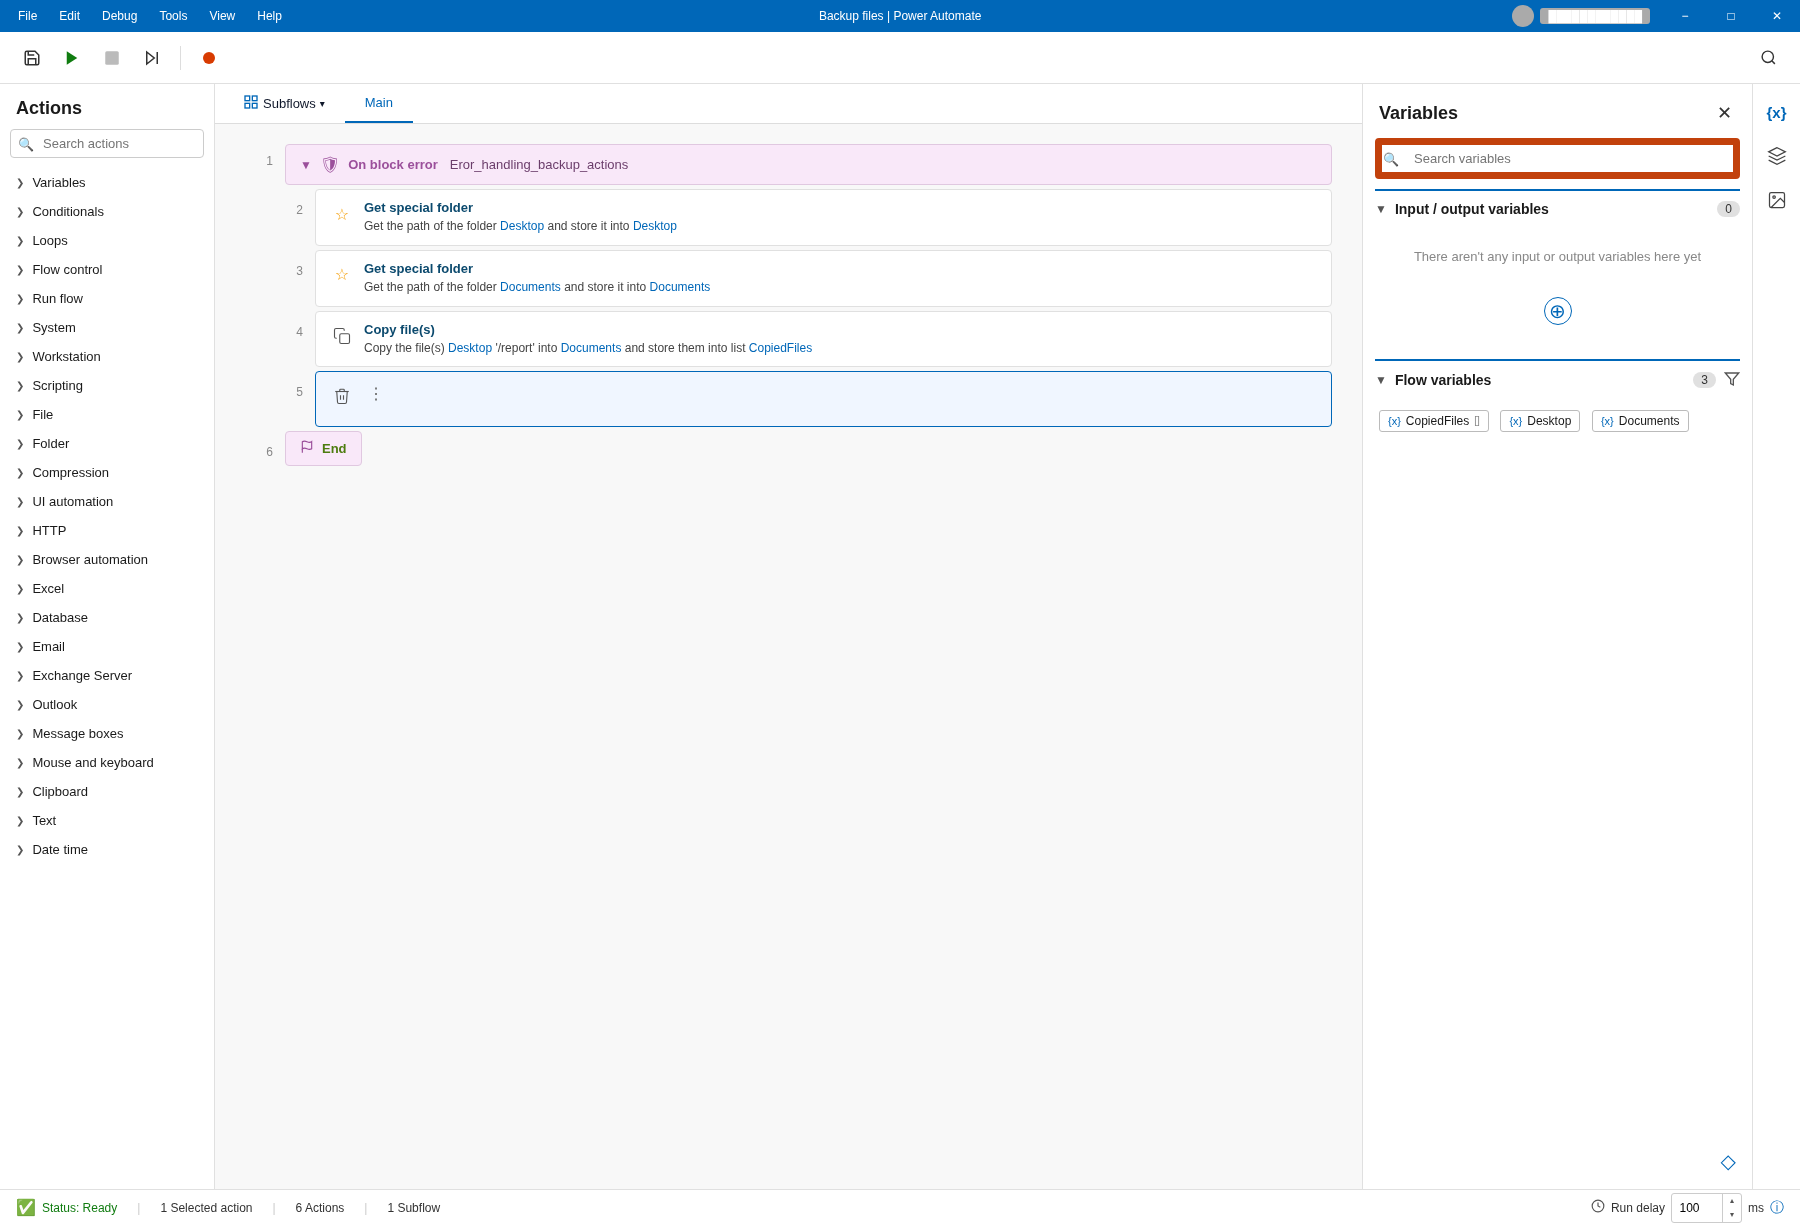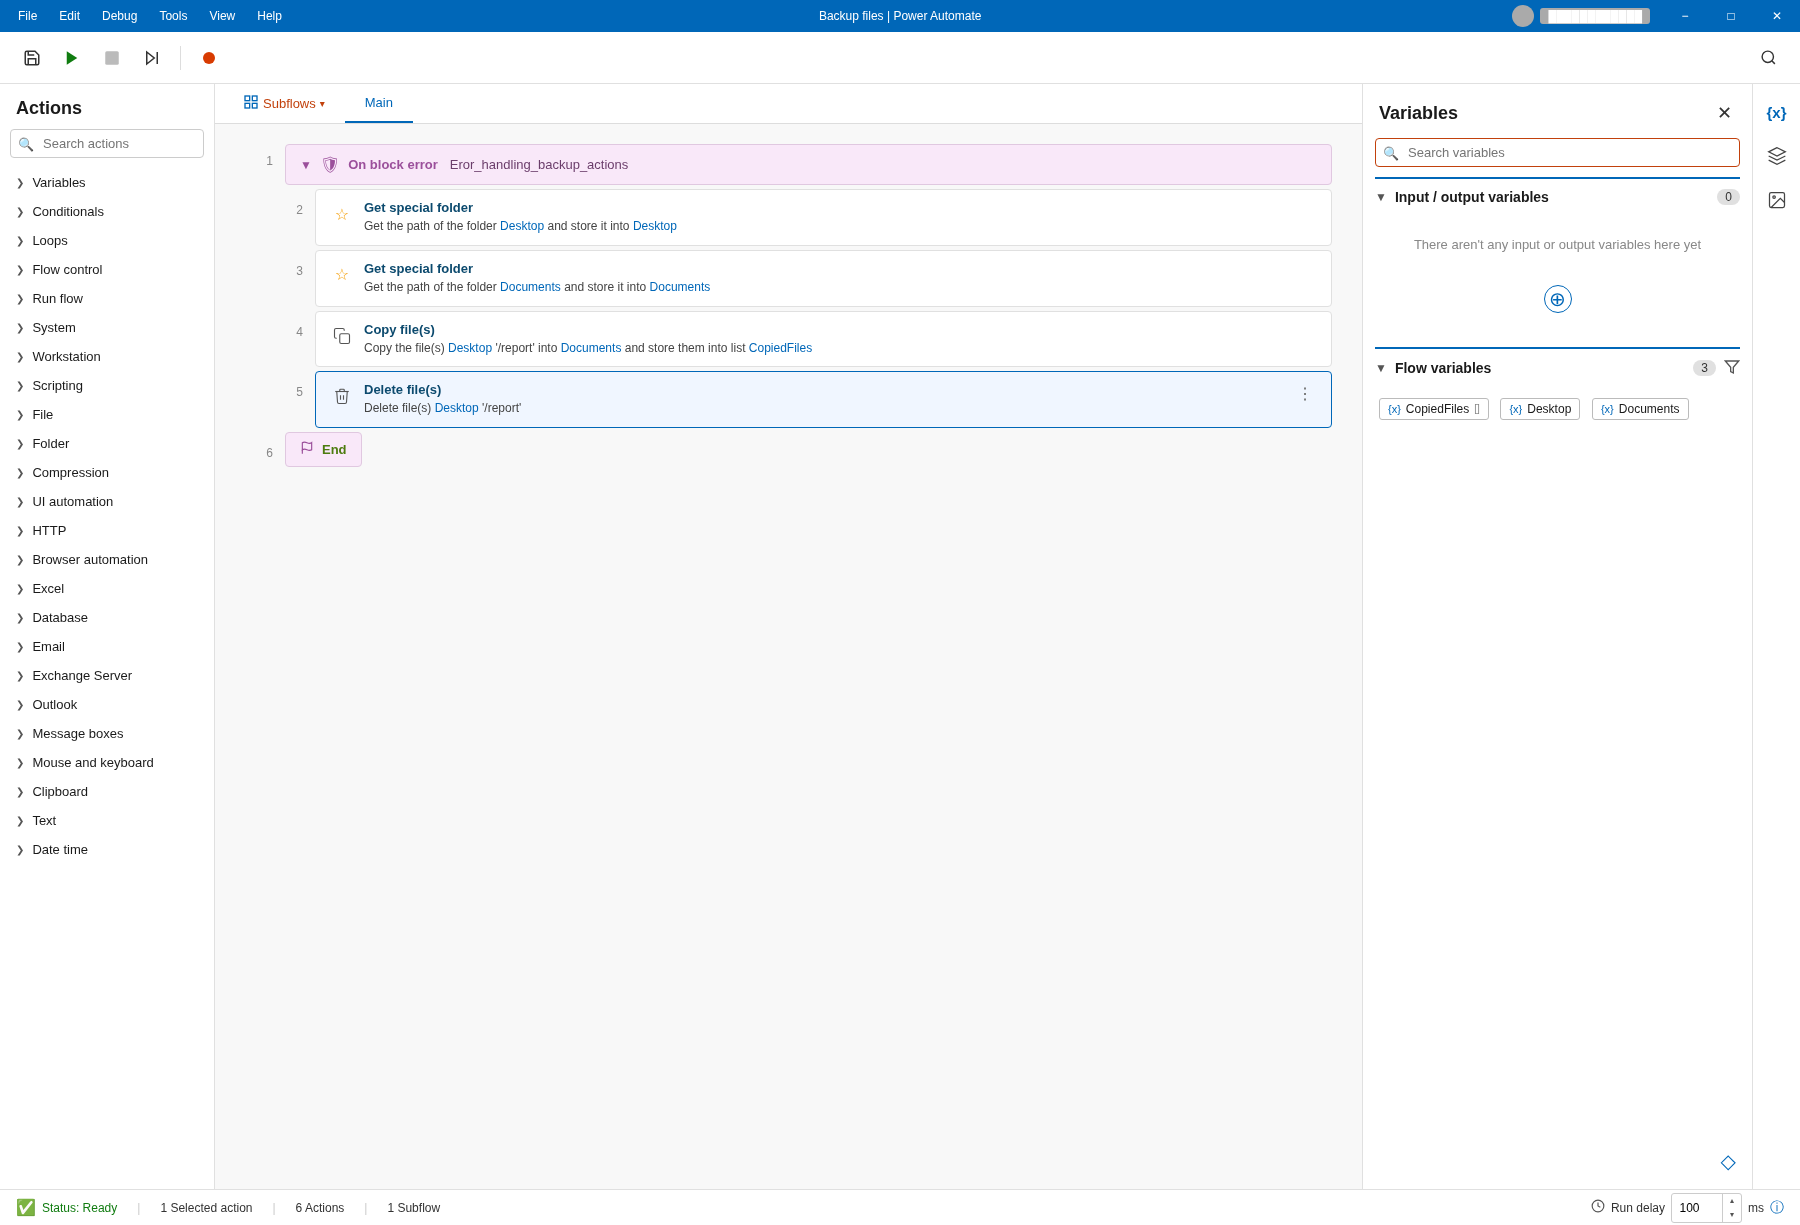--- a/index.html
+++ b/index.html
@@ -159,21 +159,21 @@
       display: flex;
       align-items: flex-end;
       height: 40px;
       padding-left: 8px;
     }
     .tab-item {
       padding: 8px 20px;
       cursor: pointer;
       border-radius: 4px 4px 0 0;
       font-size: 13px;
-      color: #c2410c;
+      color: #0f172a;
       display: flex;
       align-items: center;
       gap: 6px;
       height: 100%;
     }
     .tab-item.active {
       color: #0067b8;
       border-bottom: 2px solid #0067b8;
       font-weight: 500;
     }
@@ -312,21 +312,21 @@
       font-size: 18px;
       padding: 4px;
     }
     .variables-search {
       margin: 10px 12px;
       position: relative;
     }
     .variables-search input {
       width: 100%;
       padding: 6px 10px 6px 32px;
-      border: 1px solid #c2410c;
+      border: 7px solid #c2410c;
       border-radius: 4px;
       font-size: 13px;
       outline: none;
     }
     .variables-search-icon {
       position: absolute;
       left: 8px; top: 50%;
       transform: translateY(-50%);
       color: #666; font-size: 13px;
     }
@@ -747,28 +747,20 @@
             <div class="step-number">5</div>
             <div class="step-card selected">
               <div class="step-card-icon trash-icon">
                 <svg width="18" height="18" viewBox="0 0 24 24" fill="none" stroke="currentColor" stroke-width="1.5">
                     <polyline points="3 6 5 6 21 6"></polyline>
                     <path d="M19 6l-1 14a2 2 0 01-2 2H8a2 2 0 01-2-2L5 6"></path>
                     <path d="M10 11v6M14 11v6"></path>
                     <path d="M9 6V4a1 1 0 011-1h4a1 1 0 011 1v2"></path>
                   </svg>
               </div>
-              <div class="step-card-content">
-                <div class="step-card-title">Delete file(s)</div>
-                <div class="step-card-desc">
-                  <span>Delete file(s) </span>
-                  <span class="var-link">Desktop</span>
-                  <span> '/report'</span>
-                </div>
-              </div>
               <div class="step-card-menu">⋮</div>
             </div>
           </div>
 
         </div>
 
         <div class="step-row" style="margin-top:4px;">
           <div class="step-number">6</div>
           <div class="end-card" style="margin-left:0;">
             <span class="end-flag">

